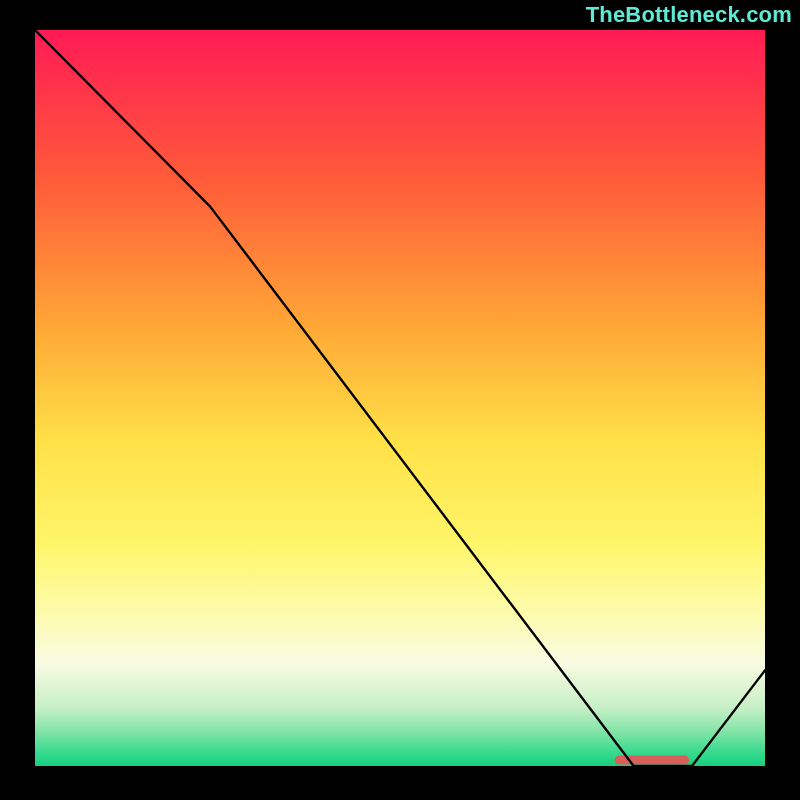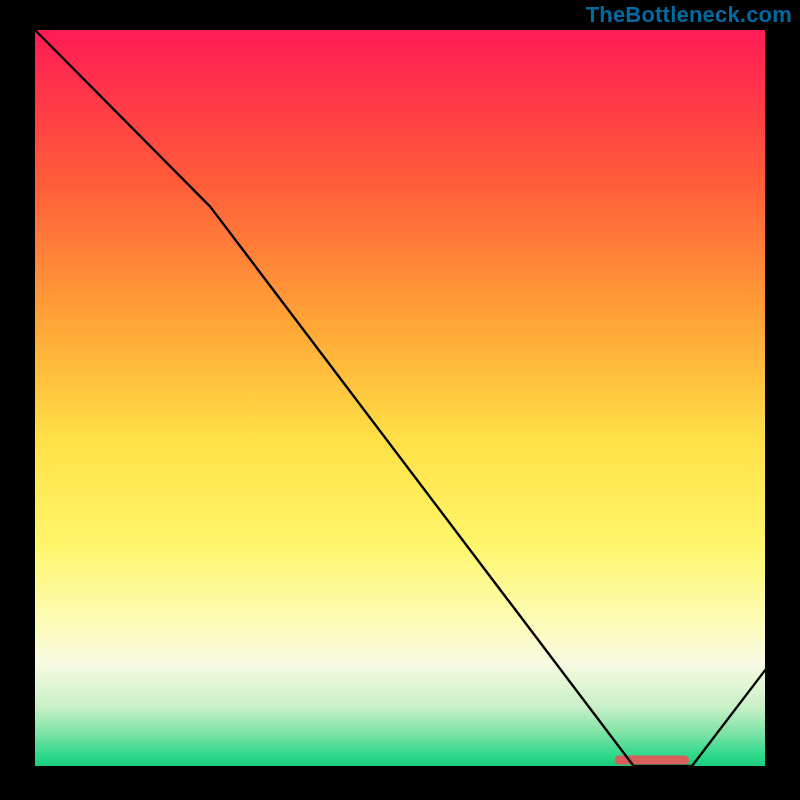--- a/index.html
+++ b/index.html
@@ -13,21 +13,21 @@
   }
   .wrap {
     position: relative;
     width: 800px;
     height: 800px;
   }
   .watermark {
     position: absolute;
     top: 2px;
     right: 8px;
-    color: #0369a1;
+    color: #5eead4;
     font-size: 22px;
     font-weight: 600;
     letter-spacing: 0.2px;
     z-index: 10;
     user-select: none;
   }
   svg {
     display: block;
   }
 </style>

